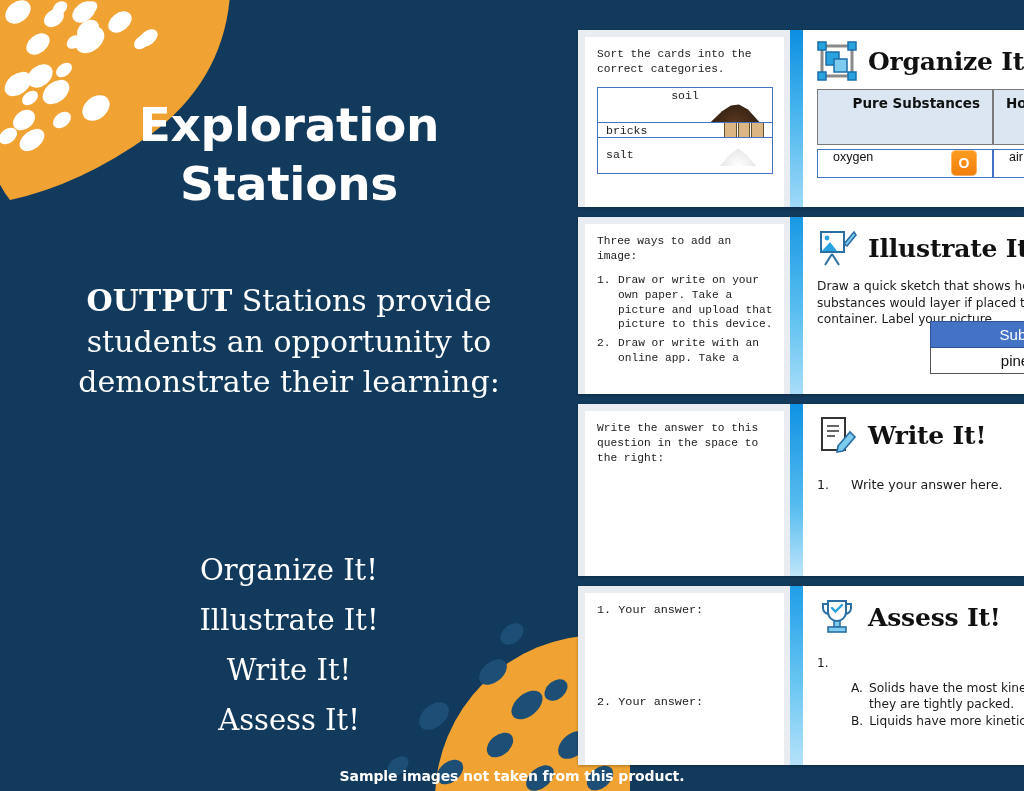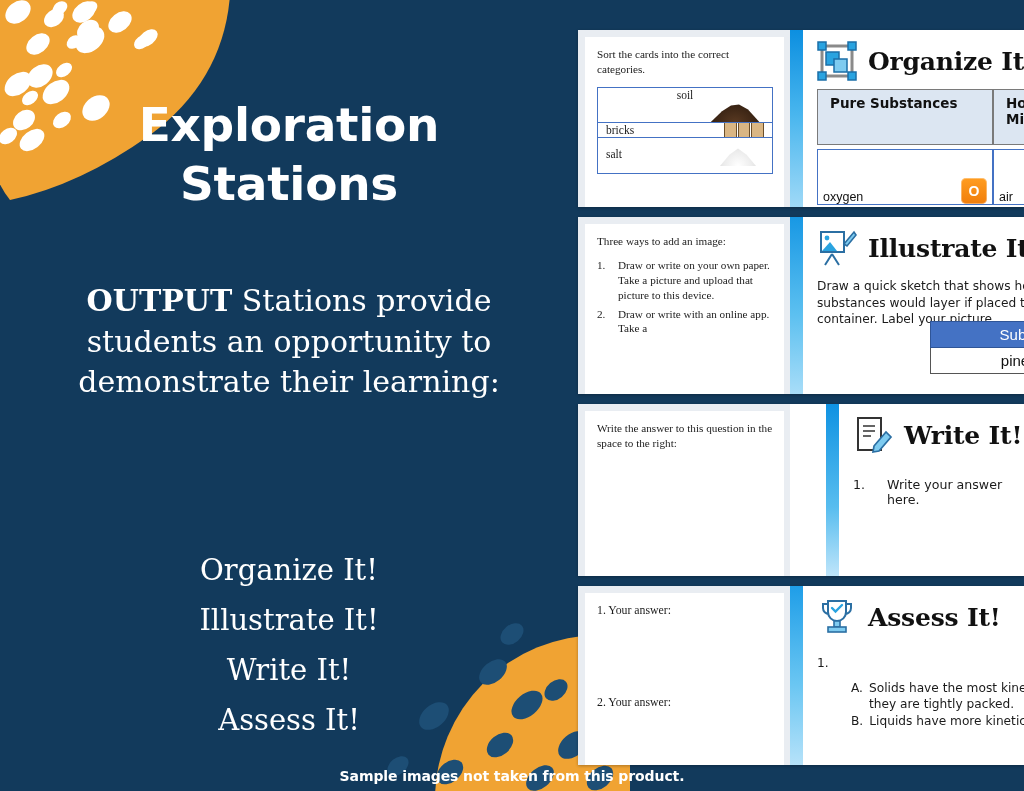--- a/index.html
+++ b/index.html
@@ -81,35 +81,35 @@
   .card {
     position: absolute;
     left: 0; width: 446px;
     display: flex;
     background: #ffffff;
     overflow: hidden;
     box-shadow: 0 1px 3px rgba(0,0,0,.28);
   }
   .card.c1 { top: 30px;  height: 177px; }
   .card.c2 { top: 217px; height: 177px; }
-  .card.c3 { top: 404px; height: 172px; gap: 36px; }
+  .card.c3 { top: 404px; height: 172px; }
   .card.c4 { top: 586px; height: 179px; }
 
   
   .card-left {
     width: 212px; height: 100%;
     background: #e9edf2;
     padding: 7px 6px 0 7px;
     flex: 0 0 212px;
   }
   .card-left-sheet {
     background: #ffffff;
     width: 100%; height: 100%;
     padding: 10px 11px 8px 12px;
-    font-family: Liberation Serif, serif;
+    font-family: Liberation Mono, monospace;
     font-size: 11.2px;
     line-height: 1.33;
     color: #1b1b1b;
     overflow: hidden;
   }
   .cl-para { margin-bottom: 9px; }
   .cl-ol { list-style: none; }
   .cl-ol li {
     position: relative;
     padding-left: 21px;
@@ -187,33 +187,33 @@
   
   .org-table { display: flex; margin-top: 8px; }
   .org-col { flex: 0 0 auto; }
   .org-th {
     border: 1.4px solid #7a7a7a;
     background: #dce6f2;
     font-family: "DejaVu Sans", sans-serif;
     font-weight: bold;
     font-size: 13.5px;
     color: #111;
-    text-align: left;
+    text-align: right;
     padding: 6px 12px;
     line-height: 1.18;
     height: 56px;
     width: 176px;
   }
   .org-col.narrow .org-th { width: 120px; }
   .org-cell {
     border: 1.8px solid #4472c4;
     margin-top: 4px;
-    height: 56px;
-    display: flex; align-items: flex-end;
-    padding: 0 5px;
+    height: 29px;
+    display: flex; align-items: flex-start;
+    padding: 0 15px;
     font-size: 12.5px;
     color: #111;
     background: #fff;
   }
   .chip-o {
     margin-left: auto;
     width: 26px; height: 26px; border-radius: 5px;
     background: linear-gradient(180deg,#ff9d21,#f07d0a);
     color: #fff; font-weight: bold; font-size: 14px;
     display: flex; align-items: center; justify-content: center;

